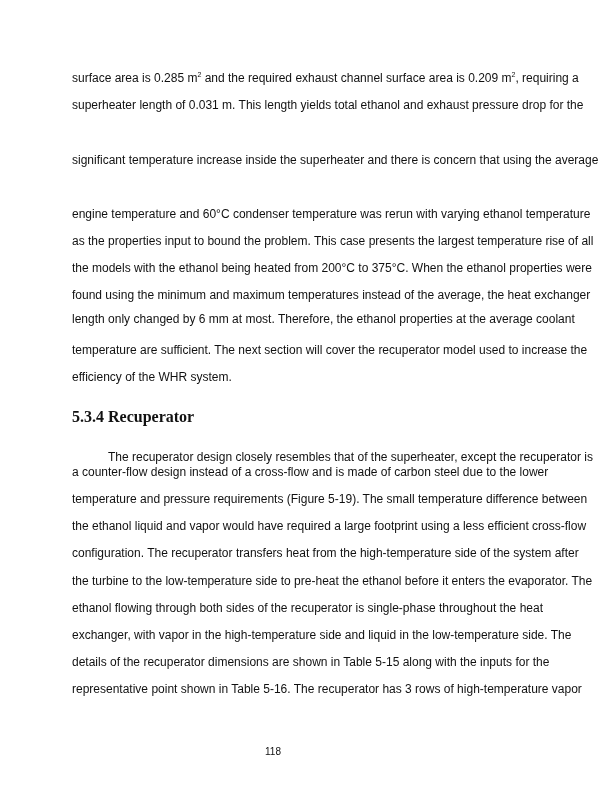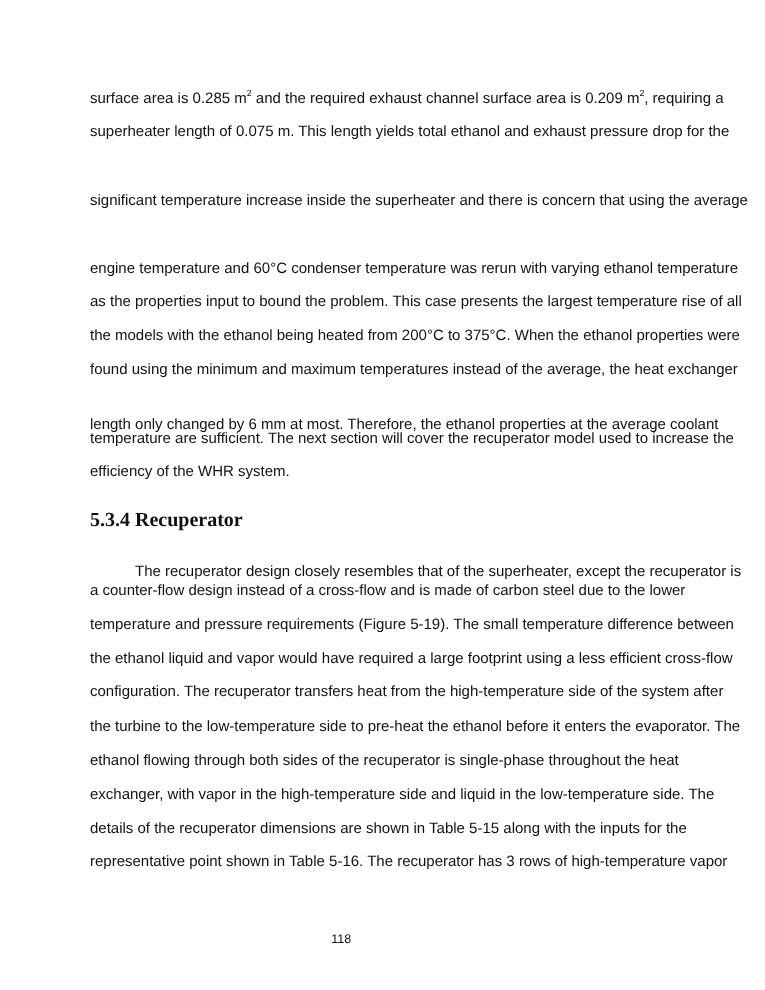--- a/index.html
+++ b/index.html
@@ -23,27 +23,27 @@
     position: absolute; left: 0; width: 546px; top: 746px; text-align: center;
     font-family: "Liberation Sans", sans-serif; font-size: 10px; color: #111;
   }
 </style>
 </head>
 <body>
 
 <div class="page">
 
   <div class="line" style="top:71px;"><span>surface area is 0.285 m</span><sup>2</sup><span> and the required exhaust channel surface area is 0.209 m</span><sup>2</sup><span>, requiring a</span></div>
-  <div class="line" style="top:98px;">superheater length of 0.075 m. This length yields total ethanol and exhaust pressure drop for the</div>
+  <div class="line" style="top:98px;">superheater length of 0.031 m. This length yields total ethanol and exhaust pressure drop for the</div>
   <div class="line" style="top:153px;">significant temperature increase inside the superheater and there is concern that using the average</div>
   <div class="line" style="top:207px;">engine temperature and 60°C condenser temperature was rerun with varying ethanol temperature</div>
   <div class="line" style="top:234px;">as the properties input to bound the problem. This case presents the largest temperature rise of all</div>
   <div class="line" style="top:261px;">the models with the ethanol being heated from 200°C to 375°C. When the ethanol properties were</div>
   <div class="line" style="top:288px;">found using the minimum and maximum temperatures instead of the average, the heat exchanger</div>
-  <div class="line" style="top:332px;">length only changed by 6 mm at most. Therefore, the ethanol properties at the average coolant</div>
+  <div class="line" style="top:312px;">length only changed by 6 mm at most. Therefore, the ethanol properties at the average coolant</div>
   <div class="line" style="top:343px;">temperature are sufficient. The next section will cover the recuperator model used to increase the</div>
   <div class="line last" style="top:370px;">efficiency of the WHR system.</div>
 
   <div class="heading">5.3.4 Recuperator</div>
 
   <div class="line indent" style="top:438px;">The recuperator design closely resembles that of the superheater, except the recuperator is</div>
   <div class="line" style="top:465px;">a counter-flow design instead of a cross-flow and is made of carbon steel due to the lower</div>
   <div class="line" style="top:492px;">temperature and pressure requirements (Figure 5-19). The small temperature difference between</div>
   <div class="line" style="top:519px;">the ethanol liquid and vapor would have required a large footprint using a less efficient cross-flow</div>
   <div class="line" style="top:546px;">configuration. The recuperator transfers heat from the high-temperature side of the system after</div>

